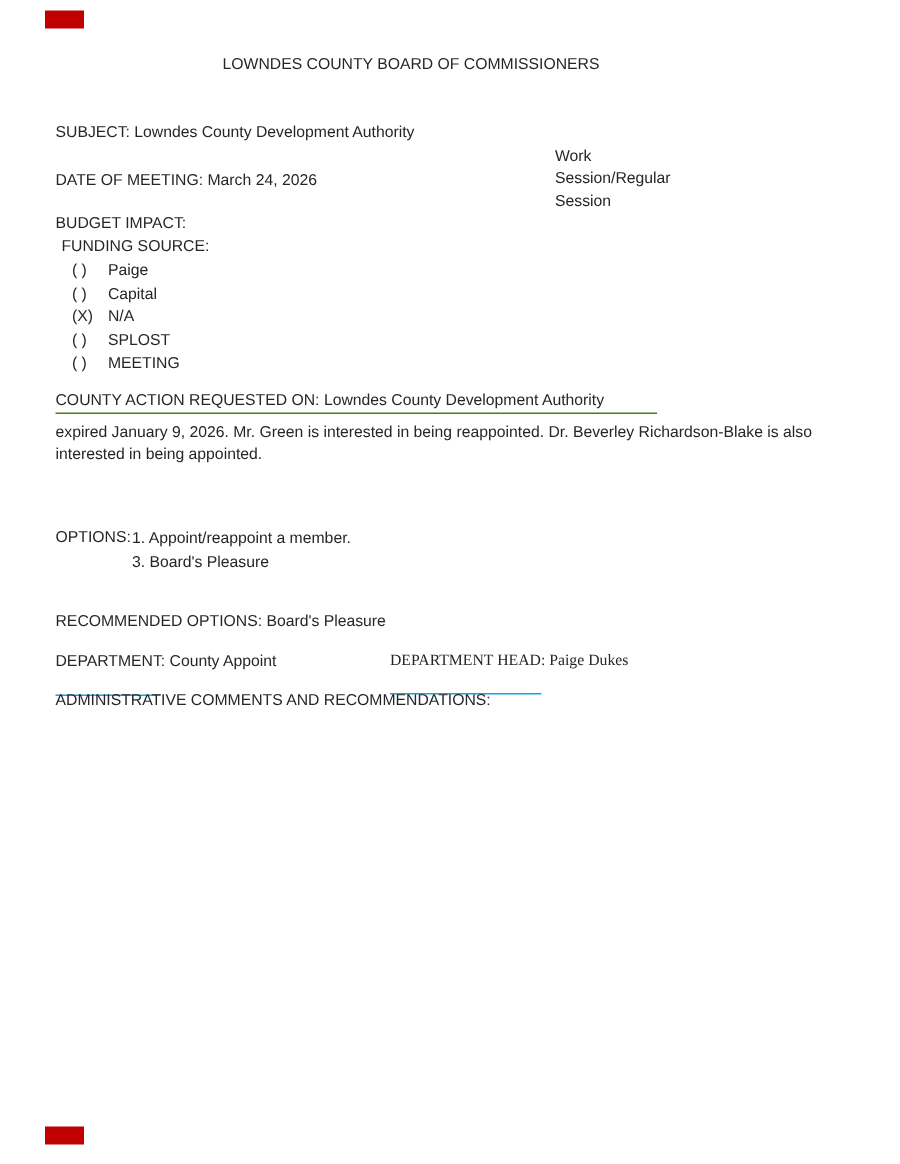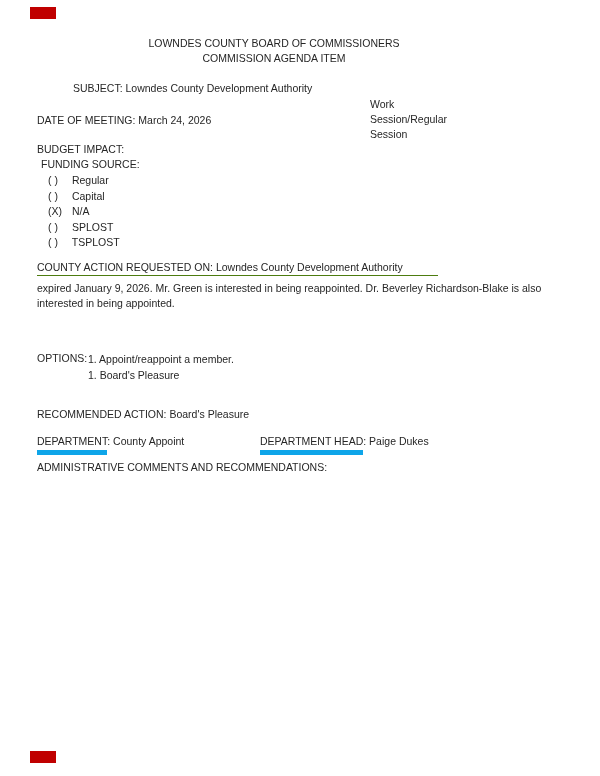--- a/index.html
+++ b/index.html
@@ -19,36 +19,35 @@
   .cb-row{white-space:nowrap;}
   .cb-marker{display:inline-block;width:21px;}
   .underline-ext{
     position:absolute;left:37px;top:261px;width:401px;
     border-bottom:1px solid #4d7c0f;padding-bottom:2px;white-space:nowrap;
   }
   .para{position:absolute;left:37px;top:281px;line-height:15px;}
   .para div{white-space:nowrap;}
   .opt-items{position:absolute;left:88px;top:352px;line-height:15.8px;}
   .opt-items div{white-space:nowrap;}
-  .ul-label{border-bottom:5px solid #0ea5e9;padding-bottom:3px;}
+  .ul-label{border-bottom:1px solid #0ea5e9;padding-bottom:16px;}
   .mt-block{position:absolute;left:370px;top:97px;line-height:15px;}
 </style>
 </head>
 <body>
 
 <div class="page">
 
   <div class="red-marker" style="left: 30px; top: 7px; background: rgb(192, 0, 0);"></div>
 
   <div class="title-block">
     <div>LOWNDES COUNTY BOARD OF COMMISSIONERS</div>
-    <div>COMMISSION AGENDA ITEM</div>
   </div>
 
-  <div class="abs" style="left:37px;top:82px;margin-left:36px;">
+  <div class="abs" style="left:37px;top:82px;">
     <span>SUBJECT:</span>
     <span>Lowndes County Development Authority</span>
   </div>
 
   <div class="mt-block">
     <div>Work</div>
     <div>Session/Regular</div>
     <div>Session</div>
   </div>
 
@@ -57,62 +56,62 @@
     <span>March 24, 2026</span>
   </div>
 
   <div class="abs" style="left:37px;top:143px;">BUDGET IMPACT:</div>
 
   <div class="abs" style="left:41px;top:158px;">FUNDING SOURCE:</div>
 
   <div class="cb-list">
     <div class="cb-row">
       <span class="cb-marker">( )</span>
-      <span>Regular</span>
+      <span>Paige</span>
     </div>
     <div class="cb-row">
       <span class="cb-marker">( )</span>
       <span>Capital</span>
     </div>
     <div class="cb-row">
       <span class="cb-marker">(X)</span>
       <span>N/A</span>
     </div>
     <div class="cb-row">
       <span class="cb-marker">( )</span>
       <span>SPLOST</span>
     </div>
     <div class="cb-row">
       <span class="cb-marker">( )</span>
-      <span>TSPLOST</span>
+      <span>MEETING</span>
     </div>
   </div>
 
   <div class="underline-ext">
     <span>COUNTY ACTION REQUESTED ON:</span>
     <span>Lowndes County Development Authority</span>
   </div>
 
   <div class="para">
     <div>expired January 9, 2026. Mr. Green is interested in being reappointed. Dr. Beverley Richardson-Blake is also</div>
     <div>interested in being appointed.</div>
   </div>
 
   <div class="abs" style="left:37px;top:352px;">OPTIONS:</div>
   <div class="opt-items">
     <div>1. Appoint/reappoint a member.</div>
-    <div>1. Board's Pleasure</div>
+    <div>3. Board's Pleasure</div>
   </div>
 
   <div class="abs" style="left:37px;top:408px;">
-    <span>RECOMMENDED ACTION:</span>
+    <span>RECOMMENDED OPTIONS:</span>
     <span>Board's Pleasure</span>
   </div>
 
   <div class="abs" style="left:37px;top:435px;"><span class="ul-label">DEPARTMENT</span><span>: County Appoint</span></div>
 
-  <div class="abs" style="left:260px;top:435px;"><span class="ul-label">DEPARTMENT HEAD</span><span>: Paige Dukes</span></div>
+  <div class="abs" style="left:260px;top:435px;font-family:Liberation Serif, serif;"><span class="ul-label">DEPARTMENT HEAD</span><span>: Paige Dukes</span></div>
 
   <div class="abs" style="left:37px;top:461px;">ADMINISTRATIVE COMMENTS AND RECOMMENDATIONS:</div>
 
   <div class="red-marker" style="left: 30px; top: 751px; background: rgb(192, 0, 0);"></div>
 
 </div>
 
 </body></html>

